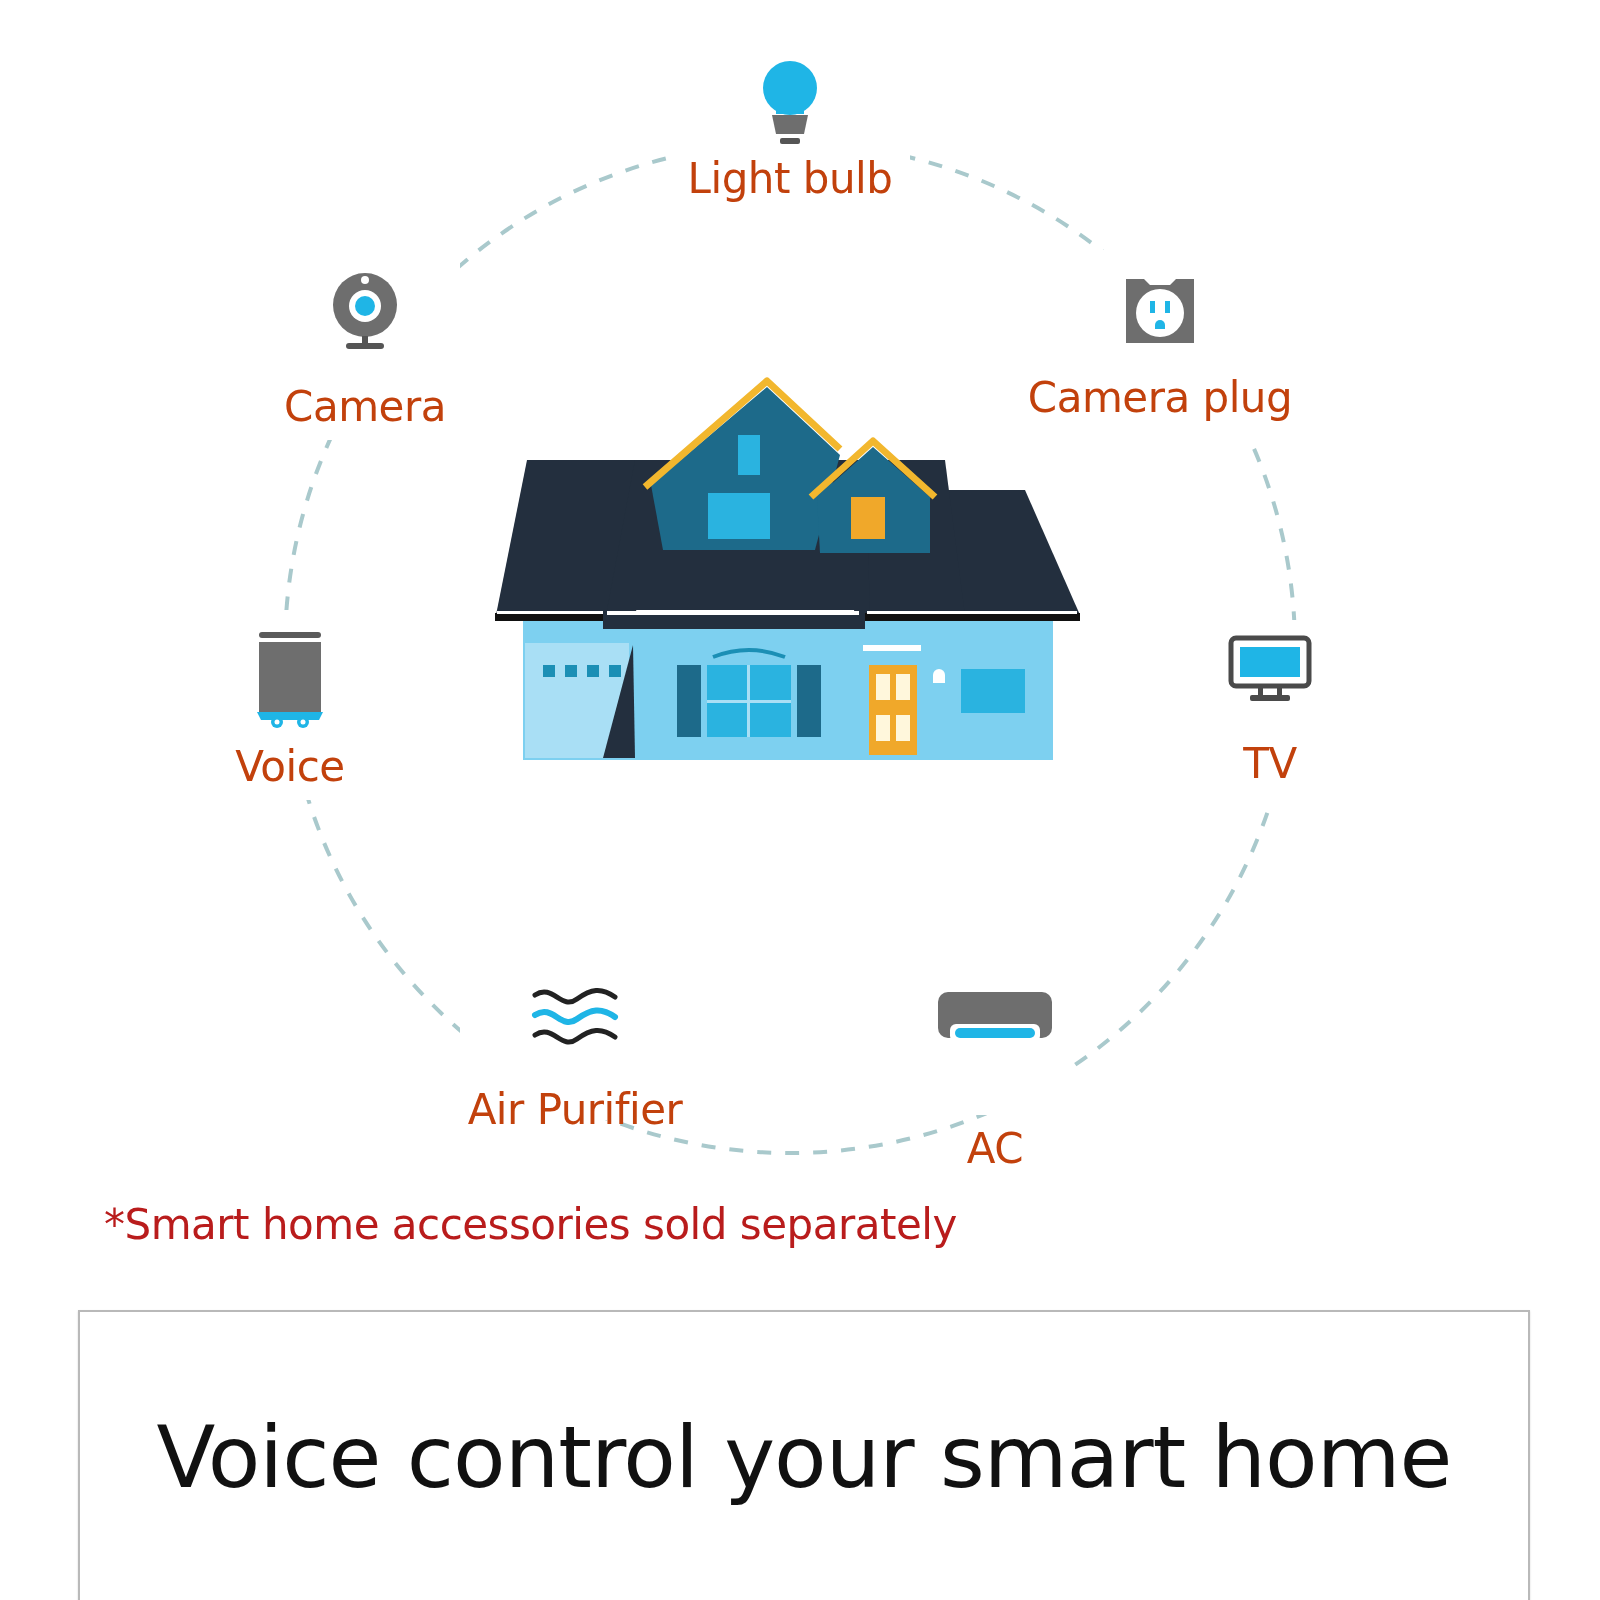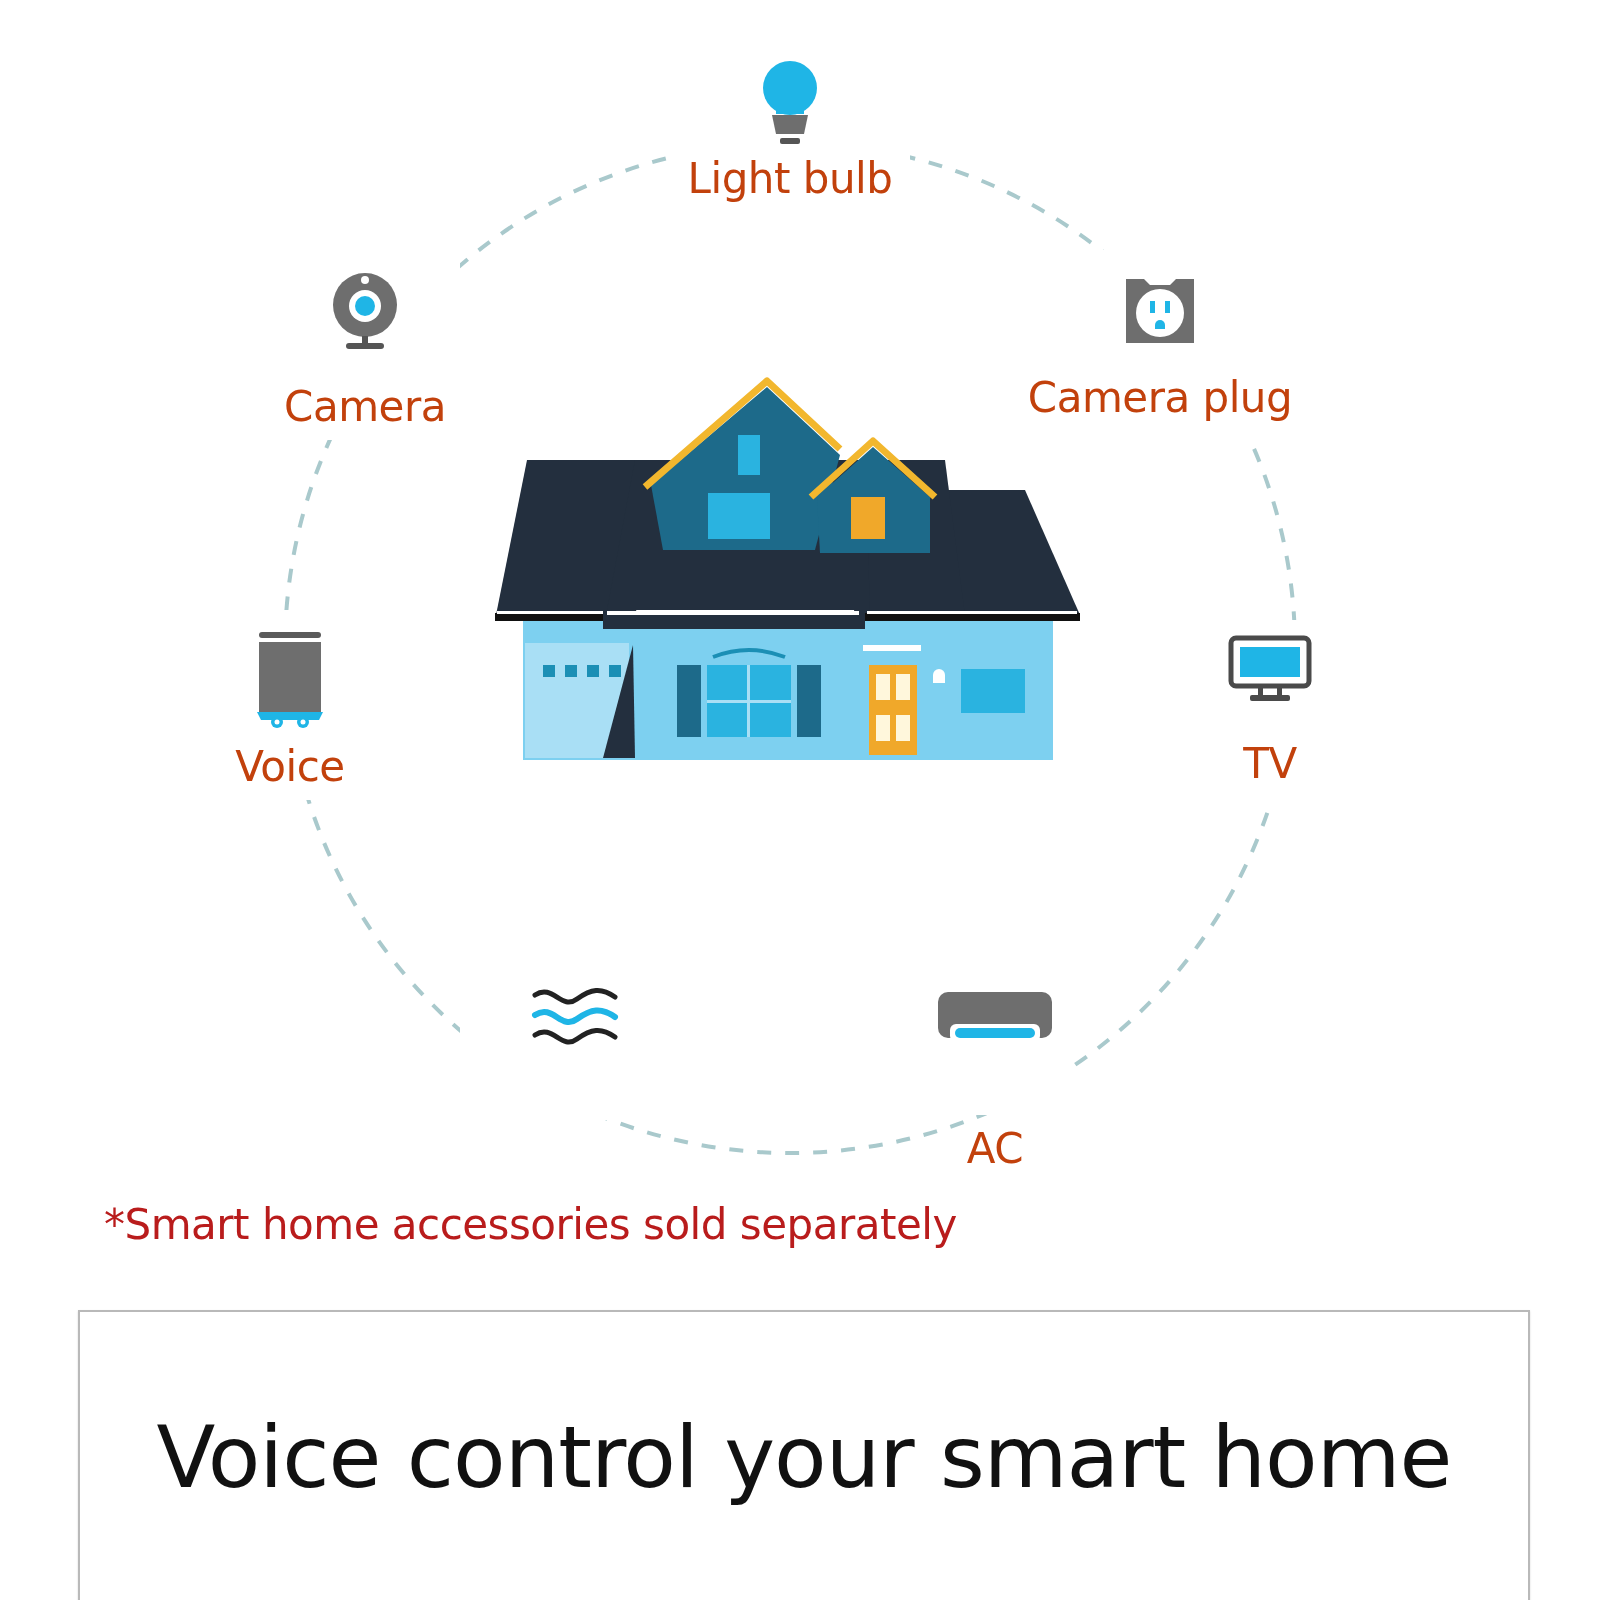--- a/index.html
+++ b/index.html
@@ -72,20 +72,21 @@
   </svg>
   <div class="device-label" style="margin-top:28px;">AC</div>
 </div>
 
 <div class="device" style="left:465px;top:985px;width:220px;">
   <svg width="88" height="60" viewBox="0 0 88 60">
     <path d="M4 10 C22 -2 30 26 46 14 C60 4 70 2 84 12" fill="none" stroke="#222" stroke-width="5" stroke-linecap="round"></path>
     <path d="M4 30 C22 18 30 46 46 34 C60 24 70 22 84 32" fill="none" stroke="#1fb5e6" stroke-width="6" stroke-linecap="round"></path>
     <path d="M4 50 C22 38 30 66 46 54 C60 44 70 42 84 52" fill="none" stroke="#222" stroke-width="5" stroke-linecap="round"></path>
   </svg>
+  <div class="device-label" style="margin-top:40px;">Air Purifier</div>
 </div>
 
 <div class="device" style="left:215px;top:630px;width:150px;">
   <svg width="66" height="102" viewBox="0 0 66 102">
     <rect x="2" y="2" width="62" height="6" rx="3" fill="#5a5a5a"></rect>
     <rect x="2" y="12" width="62" height="70" fill="#6e6e6e"></rect>
     <path d="M0 82 H66 L62 90 H4 Z" fill="#1fb5e6"></path>
     <circle cx="20" cy="92" r="6" fill="#1fb5e6"></circle>
     <circle cx="20" cy="92" r="2.5" fill="#fff"></circle>
     <circle cx="46" cy="92" r="6" fill="#1fb5e6"></circle>

